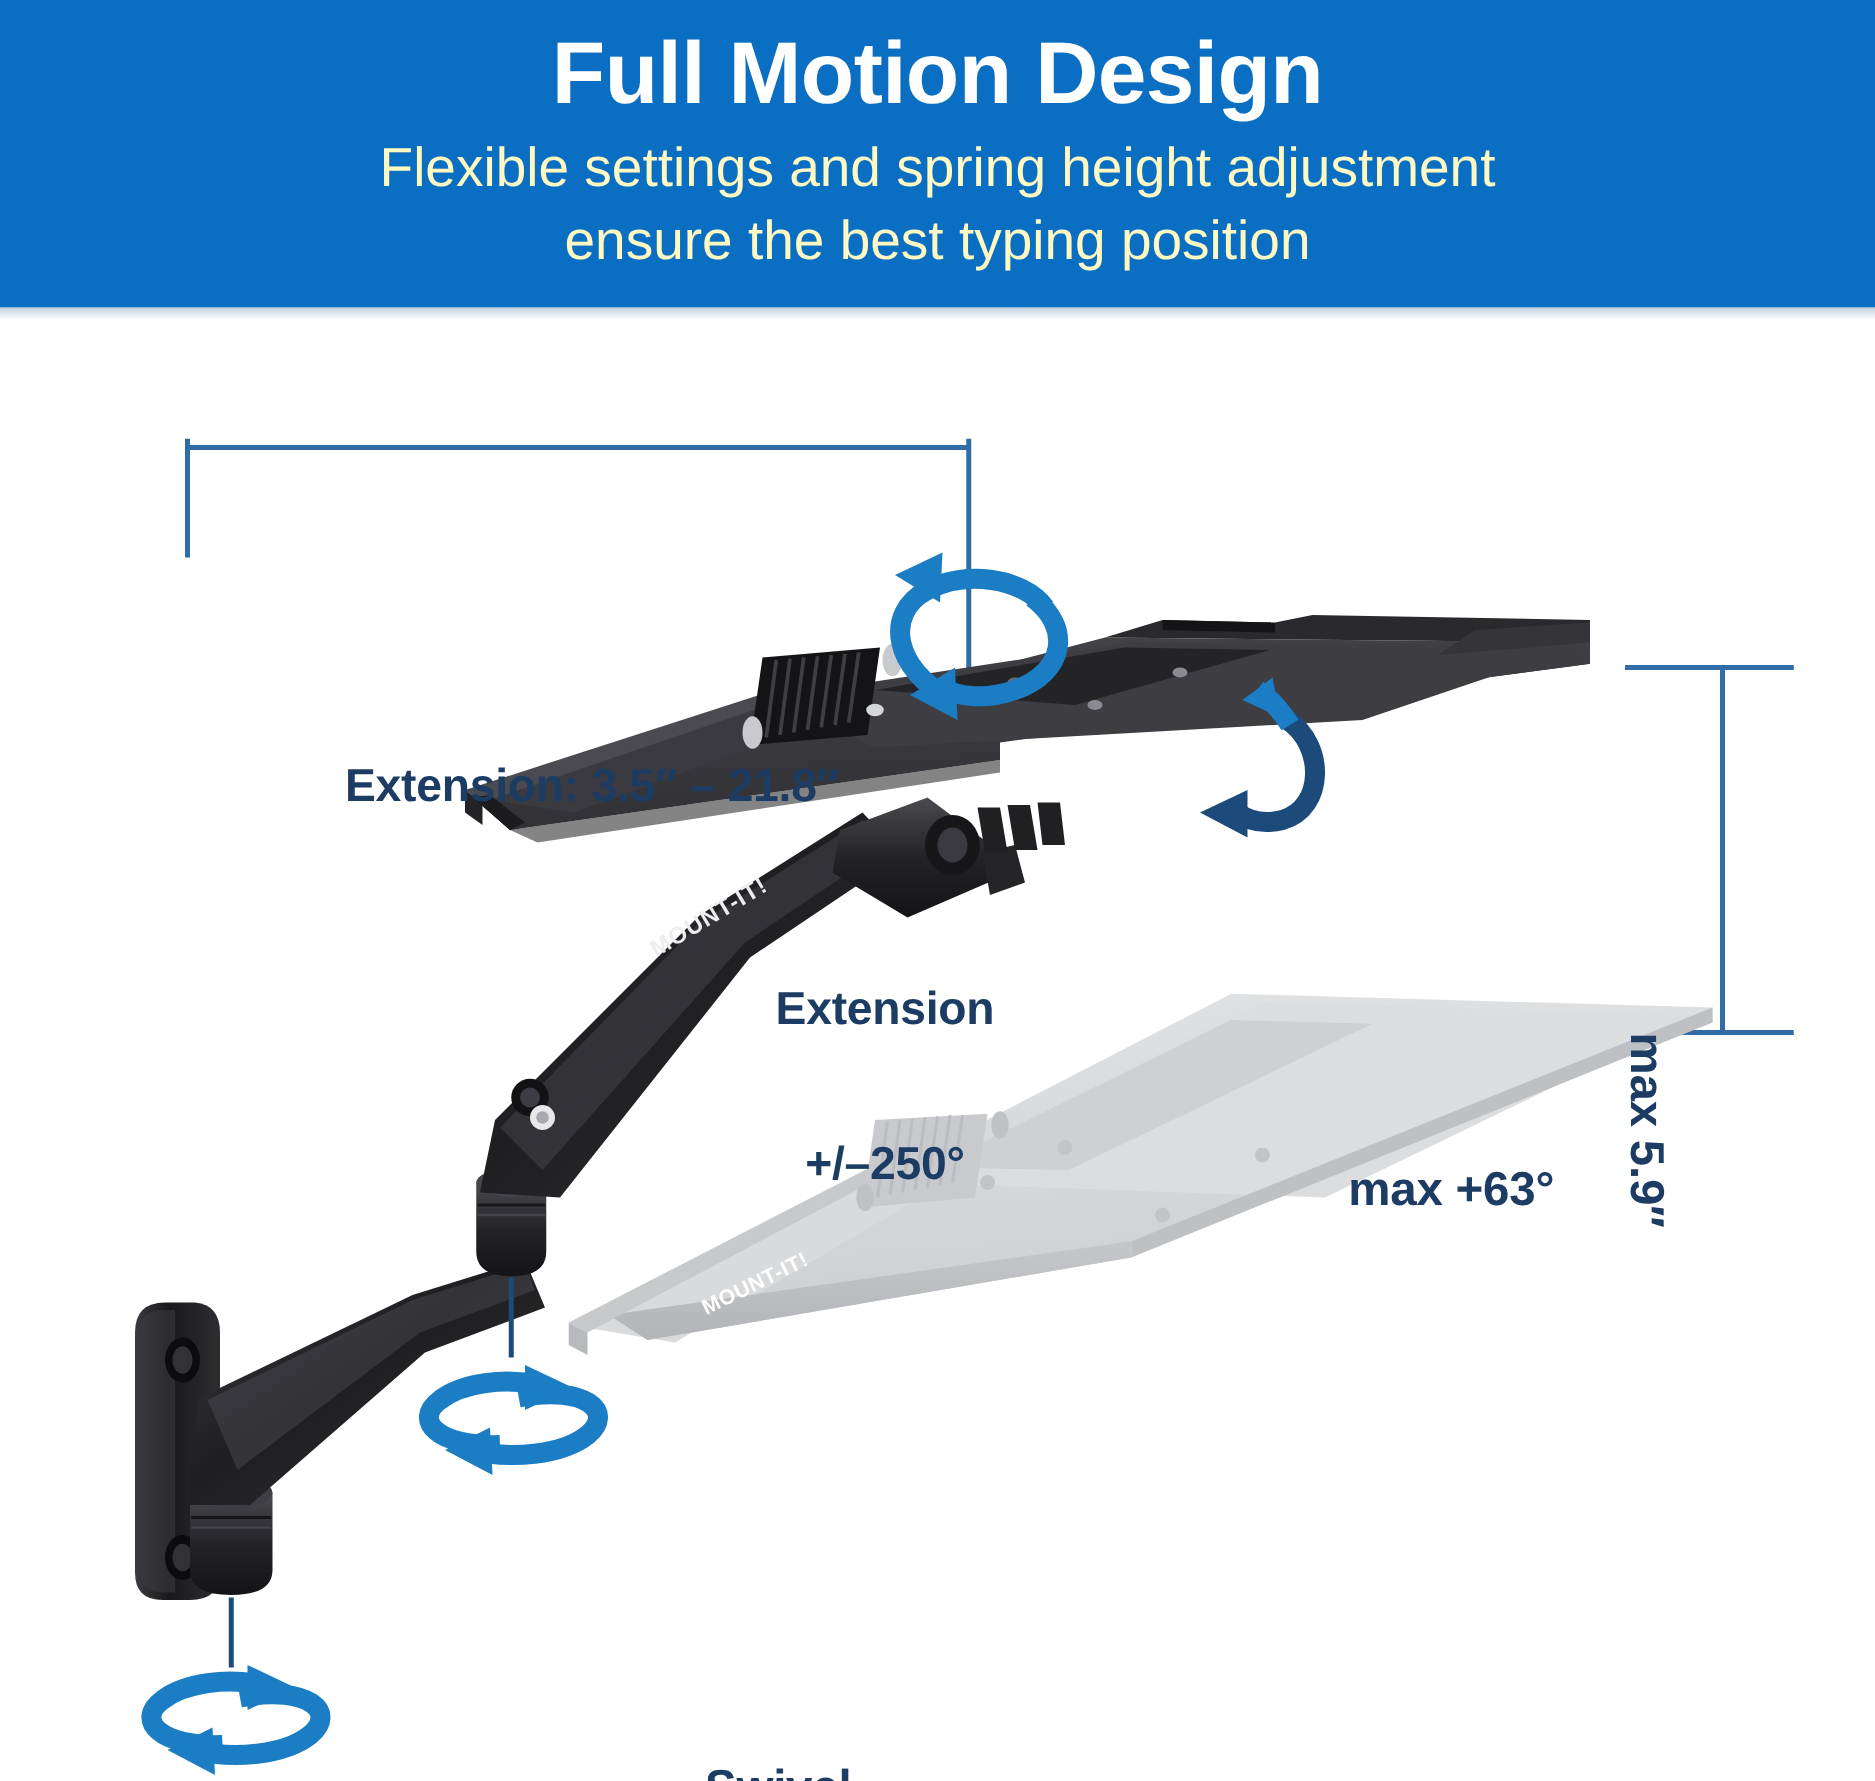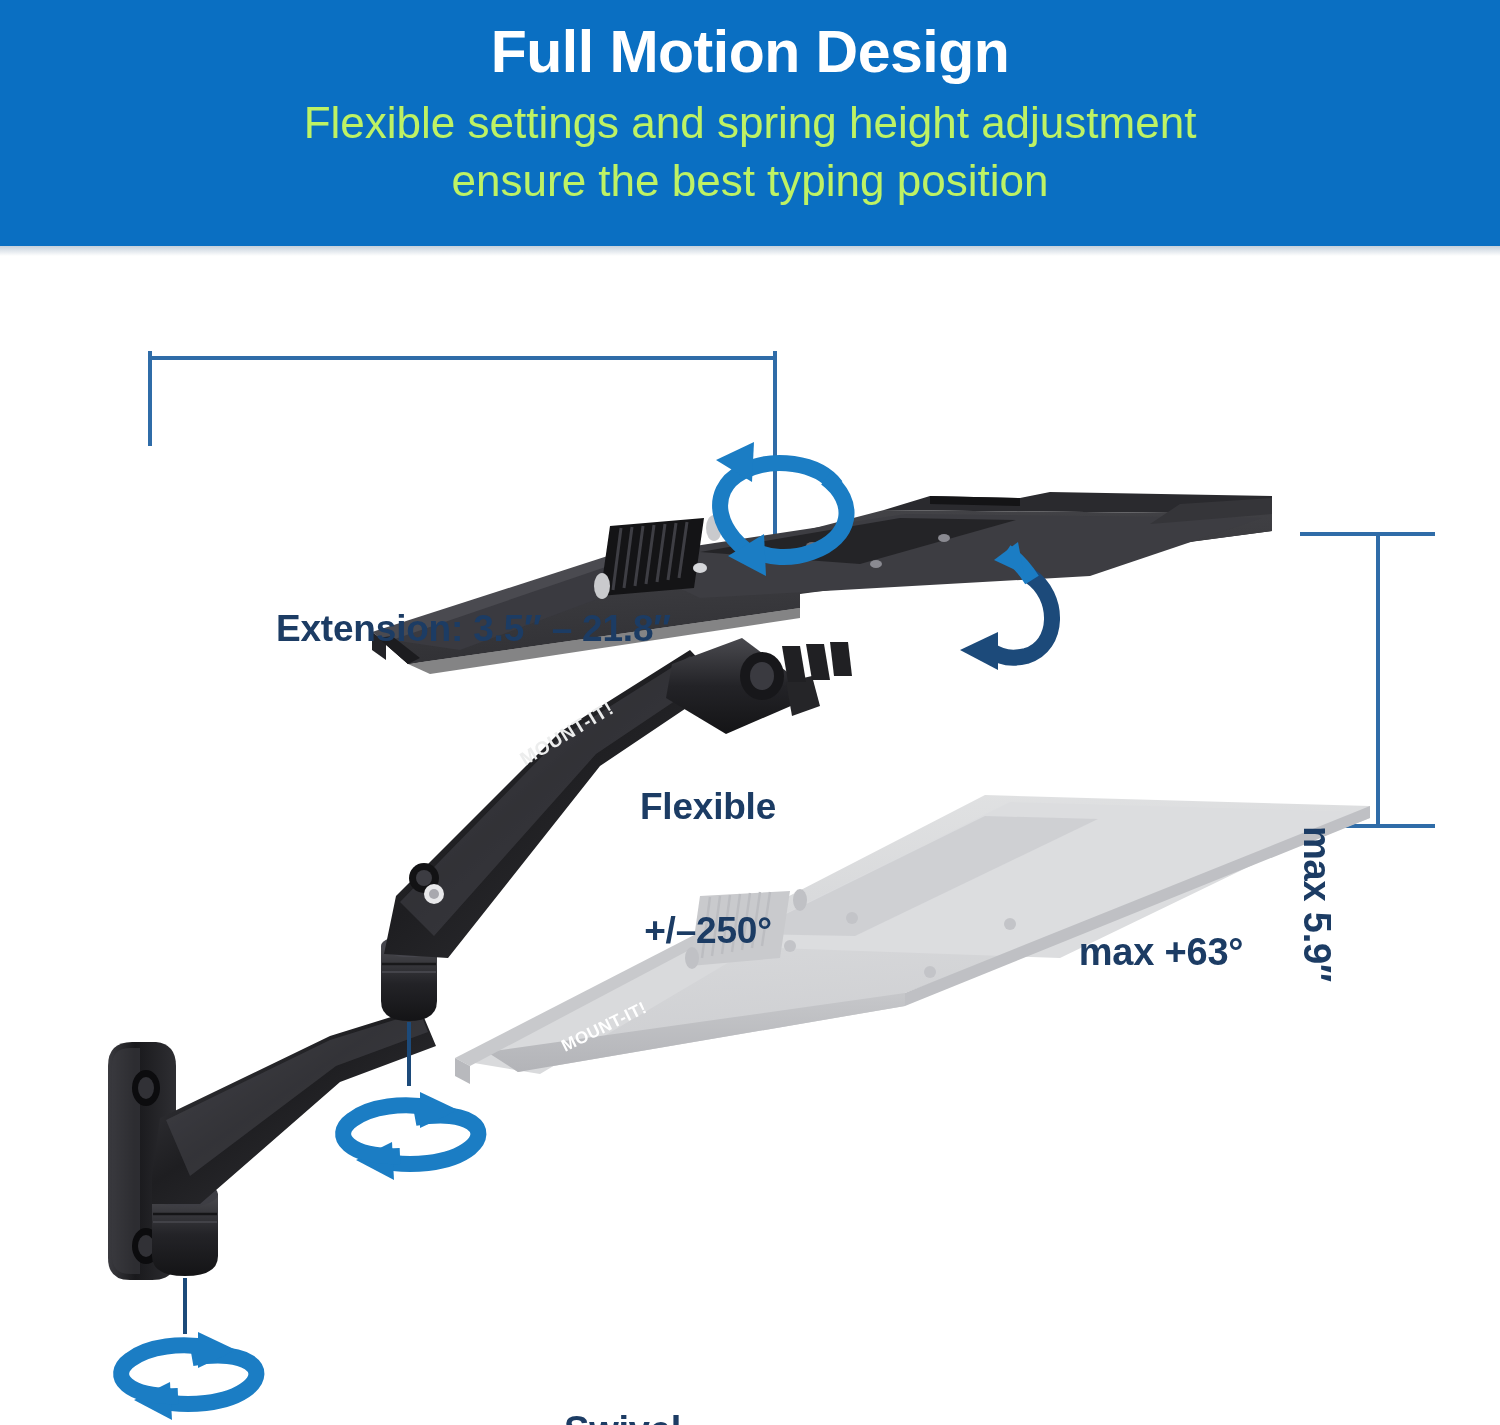--- a/index.html
+++ b/index.html
@@ -34,29 +34,29 @@
     content: "";
     position: absolute;
     left: 0;
     top: 246px;
     width: 1500px;
     height: 10px;
     background: linear-gradient(to bottom, rgba(150,170,190,0.55), rgba(255,255,255,0));
   }
   .hdr-title {
     color: #ffffff;
-    font-size: 59px;
+    font-size: 70px;
     font-weight: bold;
     letter-spacing: -0.5px;
     line-height: 1.1;
     margin: 0;
     padding: 0 40px;
   }
   .hdr-sub {
-    color: #bef264;
+    color: #fef9c3;
     font-size: 44px;
     font-weight: normal;
     line-height: 1.28;
     margin: 10px 0 0 0;
     padding: 0 28px;
   }
 
   
   .diagram {
     position: absolute;
@@ -350,21 +350,21 @@
         <path d="M 170,1136 L 134,1154 L 172,1174 Z" fill="#1b7dc4"></path>
         <path d="M 178,1150 C 128,1152 108,1130 130,1114 C 148,1100 182,1096 210,1102" fill="none" stroke="#1b7dc4" stroke-width="16"></path>
         <path d="M 198,1086 L 236,1104 L 198,1122 Z" fill="#1b7dc4"></path>
       </g>
 
     </svg>
 
     <div class="label lbl-extension">Extension: 3.5″ – 21.8″</div>
 
     <div class="label lbl-rotation">
-      <div>Flexible</div>
+      <div>Extension</div>
       <div>+/–250°</div>
     </div>
 
     <div class="label lbl-tilt">
       <div>max +63°</div>
     </div>
 
     <div class="lbl-maxheight">max 5.9″</div>
 
     <div class="label lbl-swivel-top">

